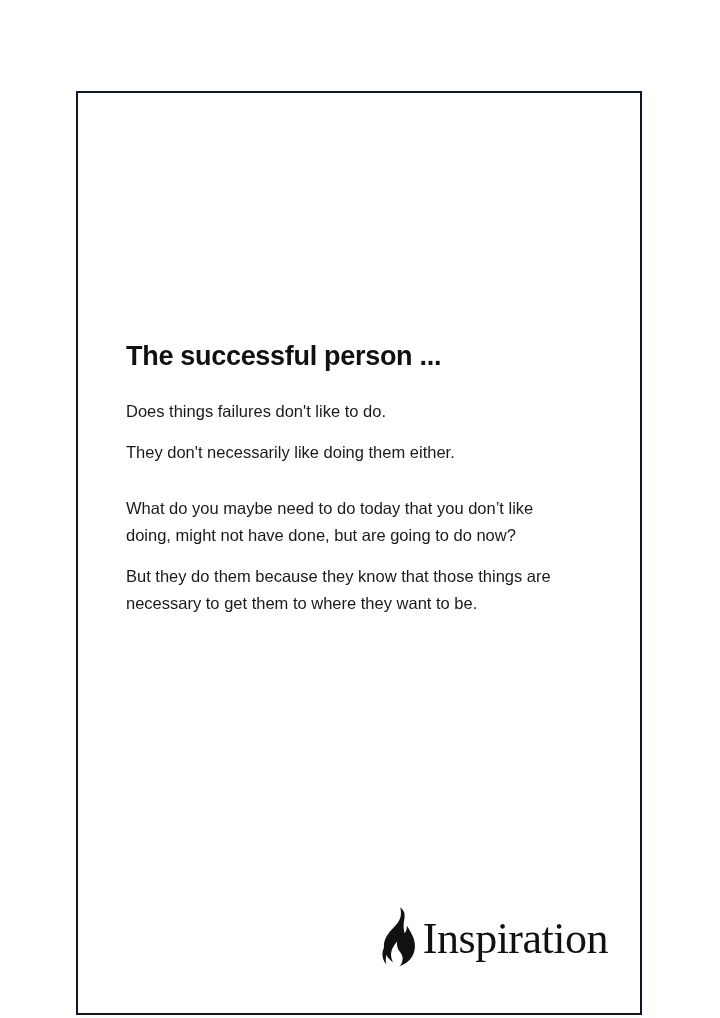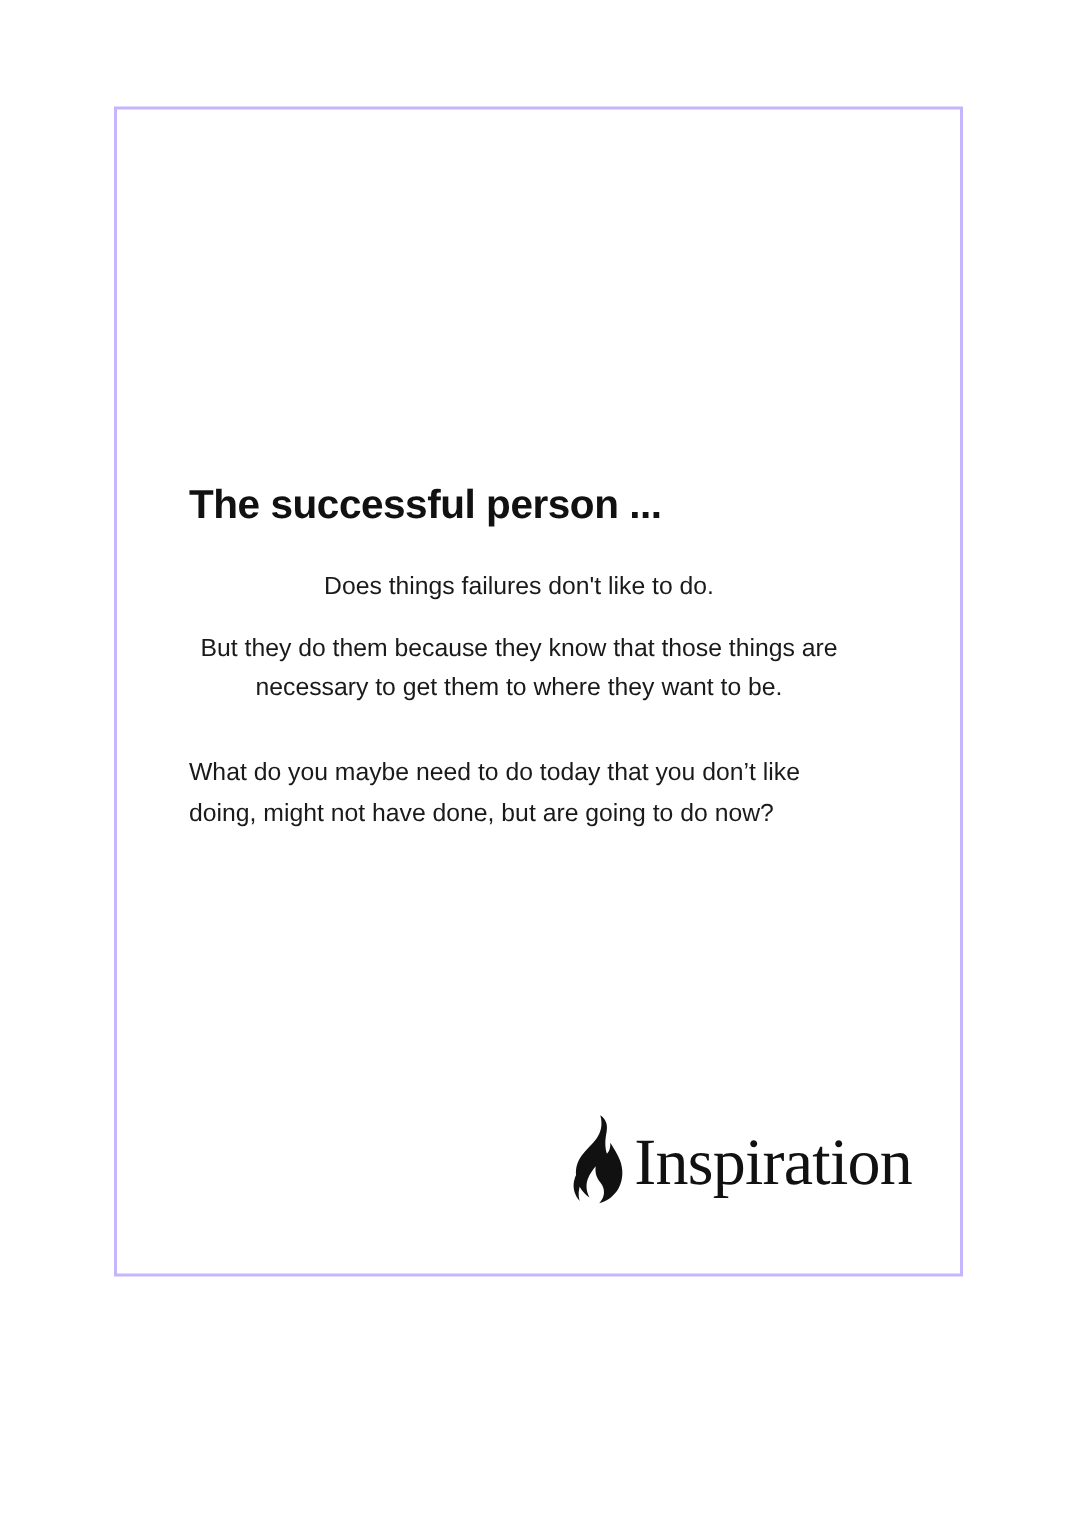--- a/index.html
+++ b/index.html
@@ -19,25 +19,25 @@
     width: 720px;
     height: 1018px;
     background: #ffffff;
     overflow: hidden;
   }
 
   
   .card {
     position: absolute;
     left: 76px;
-    top: 71px;
+    top: 91px;
     width: 566px;
-    height: 780px;
+    height: 924px;
     background: #ffffff;
-    border: 2px solid #c4b5fd;
+    border: 2px solid #0f172a;
     box-sizing: border-box;
   }
 
   .content {
     position: absolute;
     left: 48px;
     top: 248px;
     width: 480px;
   }
 
@@ -59,21 +59,20 @@
     margin: 0 0 14px 0;
     max-width: 440px;
   }
 
   .para.gap-before {
     margin-top: 30px;
   }
 
   .para.tight {
     margin-bottom: 14px;
-    text-align: center;
   }
 
   
   .logo {
     position: absolute;
     right: 32px;
     bottom: 42px;
     display: flex;
     align-items: center;
     gap: 0px;
@@ -101,24 +100,25 @@
 <div class="page">
 
   <div class="card">
 
     <div class="content">
 
       <h1 class="headline">The successful person ...</h1>
 
       <p class="para tight">Does things failures don't like to do.</p>
 
+      <p class="para tight">They don't necessarily like doing them either.</p>
+
+      <p class="para gap-before">What do you maybe need to do today that you don’t like doing, might not have done, but are going to do now?</p>
 
       <p class="para tight">But they do them because they know that those things are necessary to get them to where they want to be.</p>
-
-      <p class="para gap-before">What do you maybe need to do today that you don’t like doing, might not have done, but are going to do now?</p>
 
     </div>
 
     <div class="logo">
       <svg class="logo-flame" viewBox="0 0 46 62" aria-hidden="true">
         <path fill="#111111" d="M25.2 0.5c1.8 6.6 0.4 11.4-2.6 15.6-2.8 3.9-6.9 7.2-9.8 11.3-3.4 4.8-4.9 10.2-3.1 16.4 1.4 4.9 4.5 8.9 8.3 11.6-2.1-4.2-2.6-8.3-1.2-12.3 1.1-3.2 3.2-5.9 5.3-8.6-0.5 4.4 0.6 7.6 2.8 10.3 2.3 2.9 3.4 6 2.4 9.6-0.5 1.8-1.5 3.4-2.8 4.8 5.6-1.7 10.2-5.2 12.9-10.1 3.1-5.6 3.3-12.3 0.9-18.6-1.6-4.2-4.1-7.9-6.4-11.7 0.1 3.2-0.6 5.7-2.3 7.4-1.6-5.2-1.1-10-0.2-14.6C30.3 6.9 29.1 3.2 25.2 0.5z"></path>
         <path fill="#111111" d="M13.4 33.9c-2.9 3.2-5.1 6.8-5.8 10.9-0.8 4.7 0.7 9.2 3.8 12.8-1.1-4.2-0.8-8 0.9-11.5 1.3-2.7 3.1-5 4.8-7.4-1.6-1.2-3-2.8-3.7-4.8z"></path>
       </svg>
       <span class="logo-text">Inspiration</span>
     </div>

